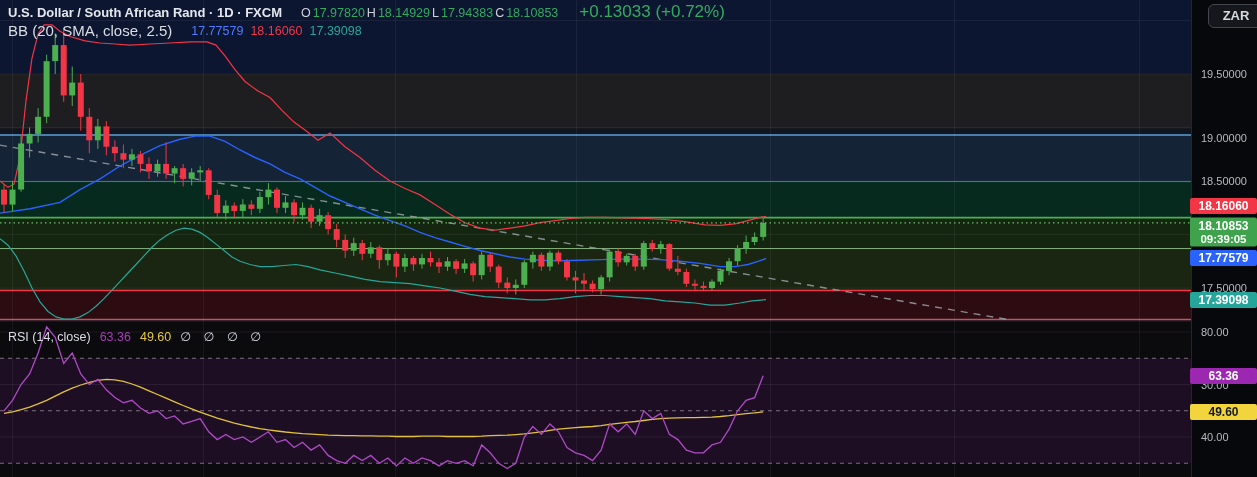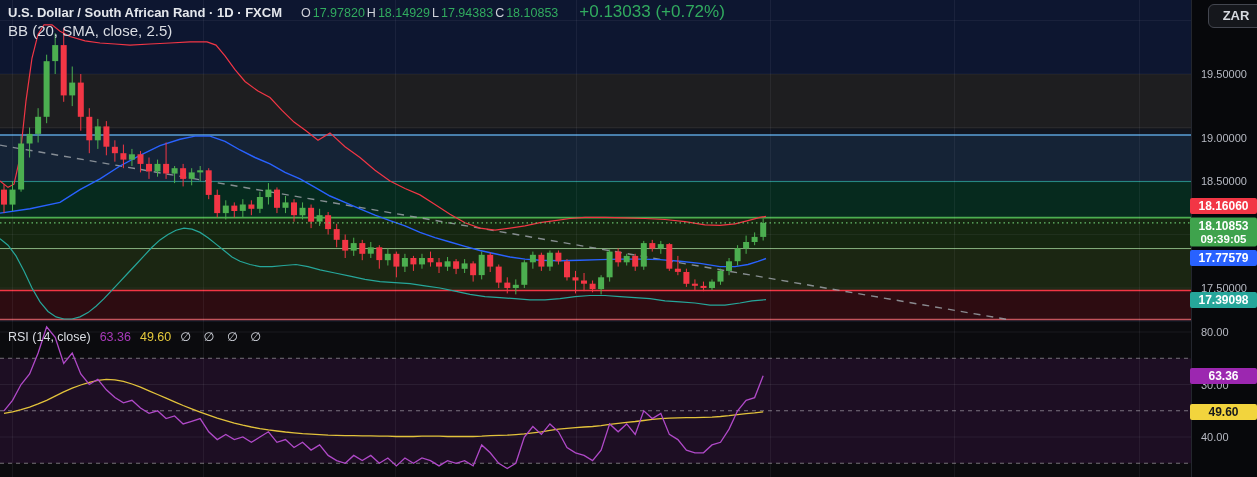--- a/index.html
+++ b/index.html
@@ -259,20 +259,21 @@
     </svg>
 
   <div class="legend">
     <div class="lrow">
       <span class="sym">U.S. Dollar / South African Rand · 1D · FXCM</span>
       <span class="ohlc" id="ohlc-values"><span class="lt">O</span><span style="color: rgb(49, 171, 95);">17.97820</span><span class="lt">H</span><span style="color: rgb(49, 171, 95);">18.14929</span><span class="lt">L</span><span style="color: rgb(49, 171, 95);">17.94383</span><span class="lt">C</span><span style="color: rgb(49, 171, 95);">18.10853</span></span>
       <span class="chg" id="chg" style="color: rgb(49, 171, 95);">+0.13033 (+0.72%)</span>
     </div>
     <div class="lrow">
       <span class="ind-title">BB (20, SMA, close, 2.5)</span>
+      <span class="bbvals" id="bb-values"><span style="color: rgb(79, 123, 255);">17.77579</span><span style="color: rgb(242, 54, 69);">18.16060</span><span style="color: rgb(38, 166, 154);">17.39098</span></span>
     </div>
   </div>
 
   <div class="rsi-legend">
     <span class="t">RSI (14, close)</span>
     <span class="v" id="rsi-val" style="color: rgb(168, 58, 186);">63.36</span>
     <span class="v" id="rsi-ma-val" style="color: rgb(229, 201, 60);">49.60</span>
     <span class="empty">∅ ∅ ∅ ∅</span>
   </div>
 

